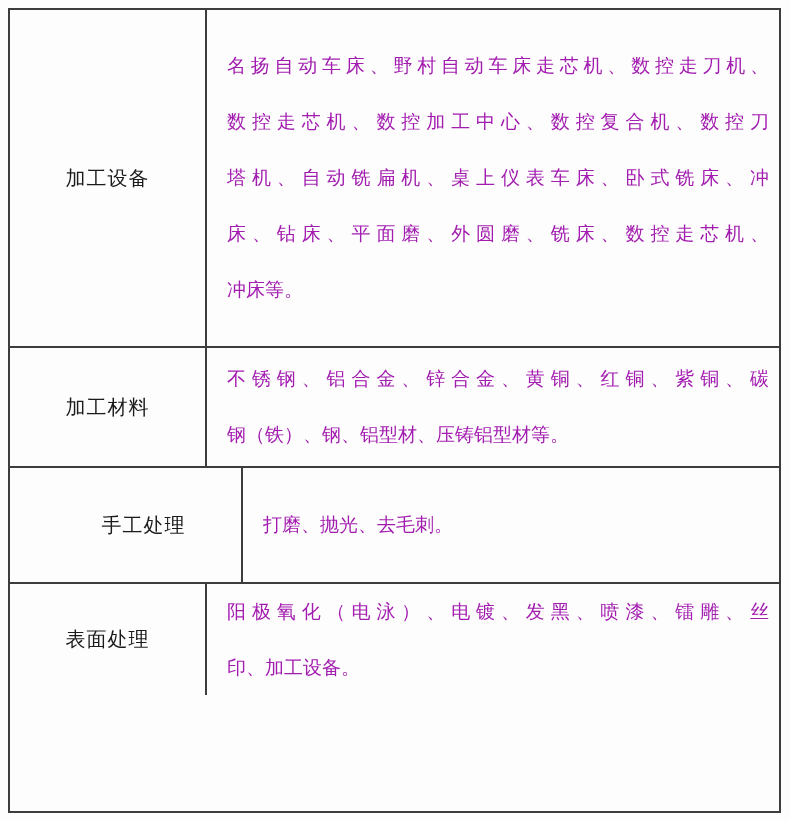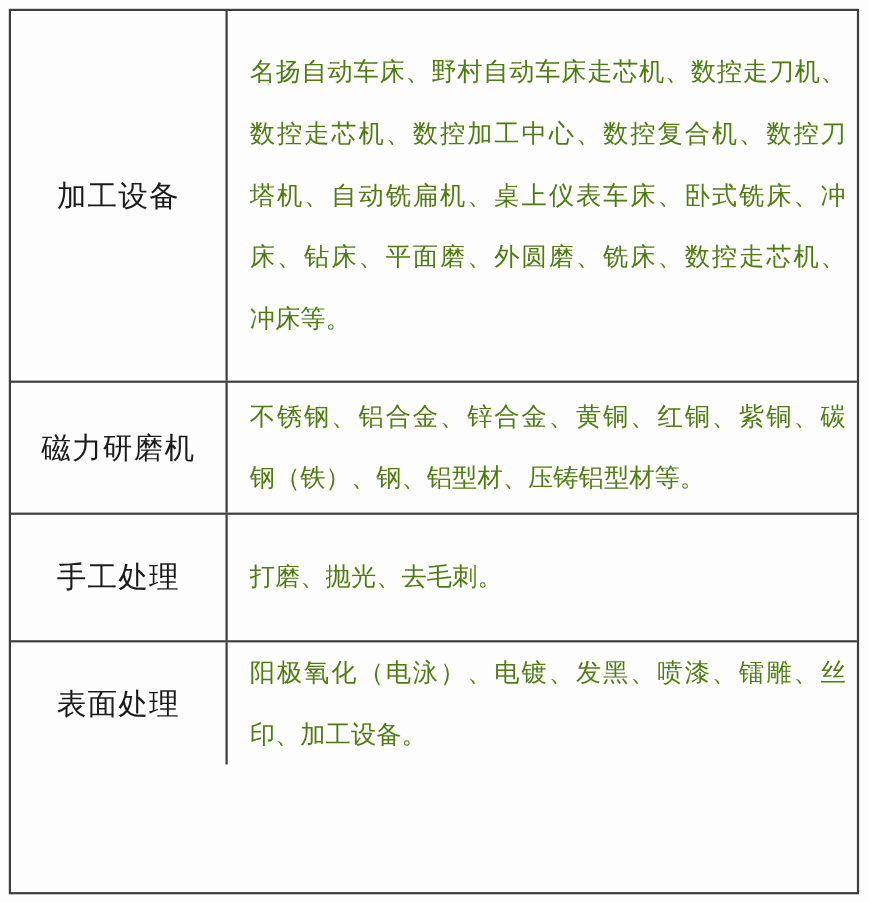--- a/index.html
+++ b/index.html
@@ -28,32 +28,32 @@
   .row + .row {
     border-top: 2px solid #3d3d3d;
   }
   .label-cell {
     flex: 0 0 195px;
     width: 195px;
     border-right: 2px solid #3d3d3d;
     display: flex;
     align-items: center;
     justify-content: center;
-    font-size: 27px;
+    font-size: 20px;
     color: #1b1b1b;
     letter-spacing: 1px;
   }
   .content-cell {
     flex: 1 1 auto;
     display: flex;
     flex-direction: column;
     justify-content: center;
     padding: 0 10px 0 20px;
-    font-size: 23px;
-    color: #4d7c0f;
+    font-size: 19px;
+    color: #a21caf;
     overflow: hidden;
   }
   .content-line {
     line-height: 56px;
     text-align: justify;
     text-align-last: justify;
     white-space: normal;
   }
   .content-line.end {
     text-align: center;
@@ -71,28 +71,28 @@
         <div class="content-line">名扬自动车床、野村自动车床走芯机、数控走刀机、</div>
         <div class="content-line">数控走芯机、数控加工中心、数控复合机、数控刀</div>
         <div class="content-line">塔机、自动铣扁机、桌上仪表车床、卧式铣床、冲</div>
         <div class="content-line">床、钻床、平面磨、外圆磨、铣床、数控走芯机、</div>
         <div class="content-line end">冲床等。</div>
       </div>
     </div>
 
 
     <div class="row" style="height: 118px;">
-      <div class="label-cell">磁力研磨机</div>
+      <div class="label-cell">加工材料</div>
       <div class="content-cell">
         <div class="content-line">不锈钢、铝合金、锌合金、黄铜、红铜、紫铜、碳</div>
         <div class="content-line end">钢（铁）、钢、铝型材、压铸铝型材等。</div>
       </div>
     </div>
 
-    <div class="row" style="height: 114px;">
+    <div class="row" style="height: 114px; padding-left: 36px;">
       <div class="label-cell">手工处理</div>
       <div class="content-cell">
         <div class="content-line end">打磨、抛光、去毛刺。</div>
       </div>
     </div>
 
     <div class="row" style="height: 111px;">
       <div class="label-cell">表面处理</div>
       <div class="content-cell">
         <div class="content-line">阳极氧化（电泳）、电镀、发黑、喷漆、镭雕、丝</div>

